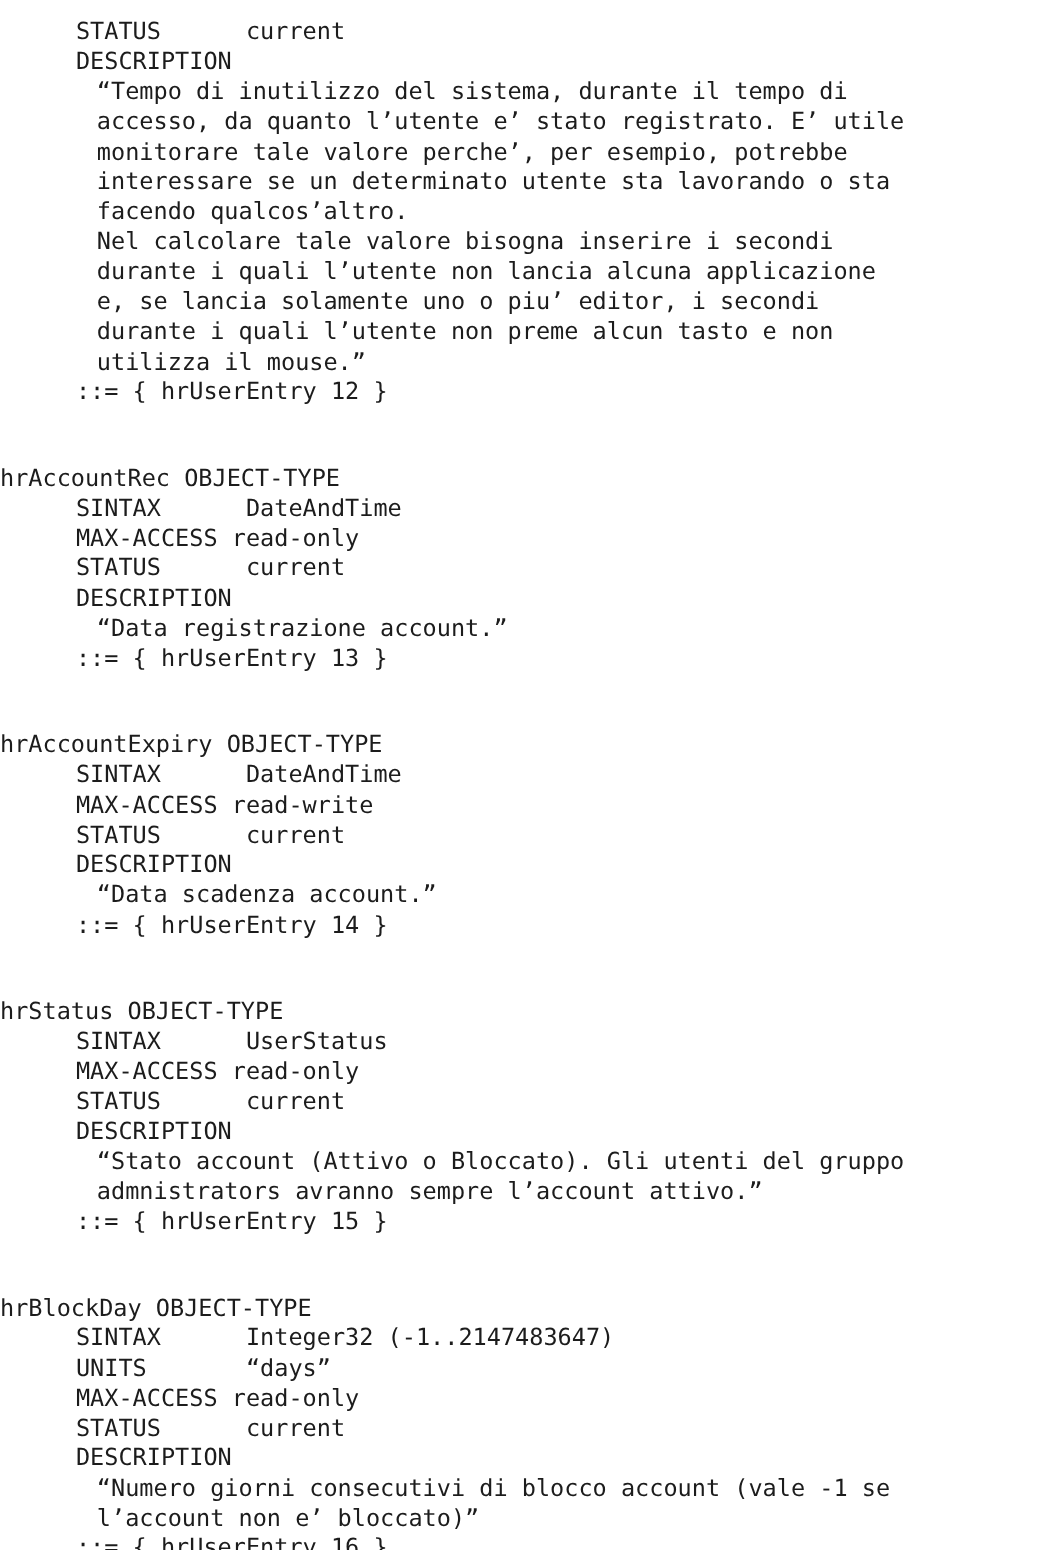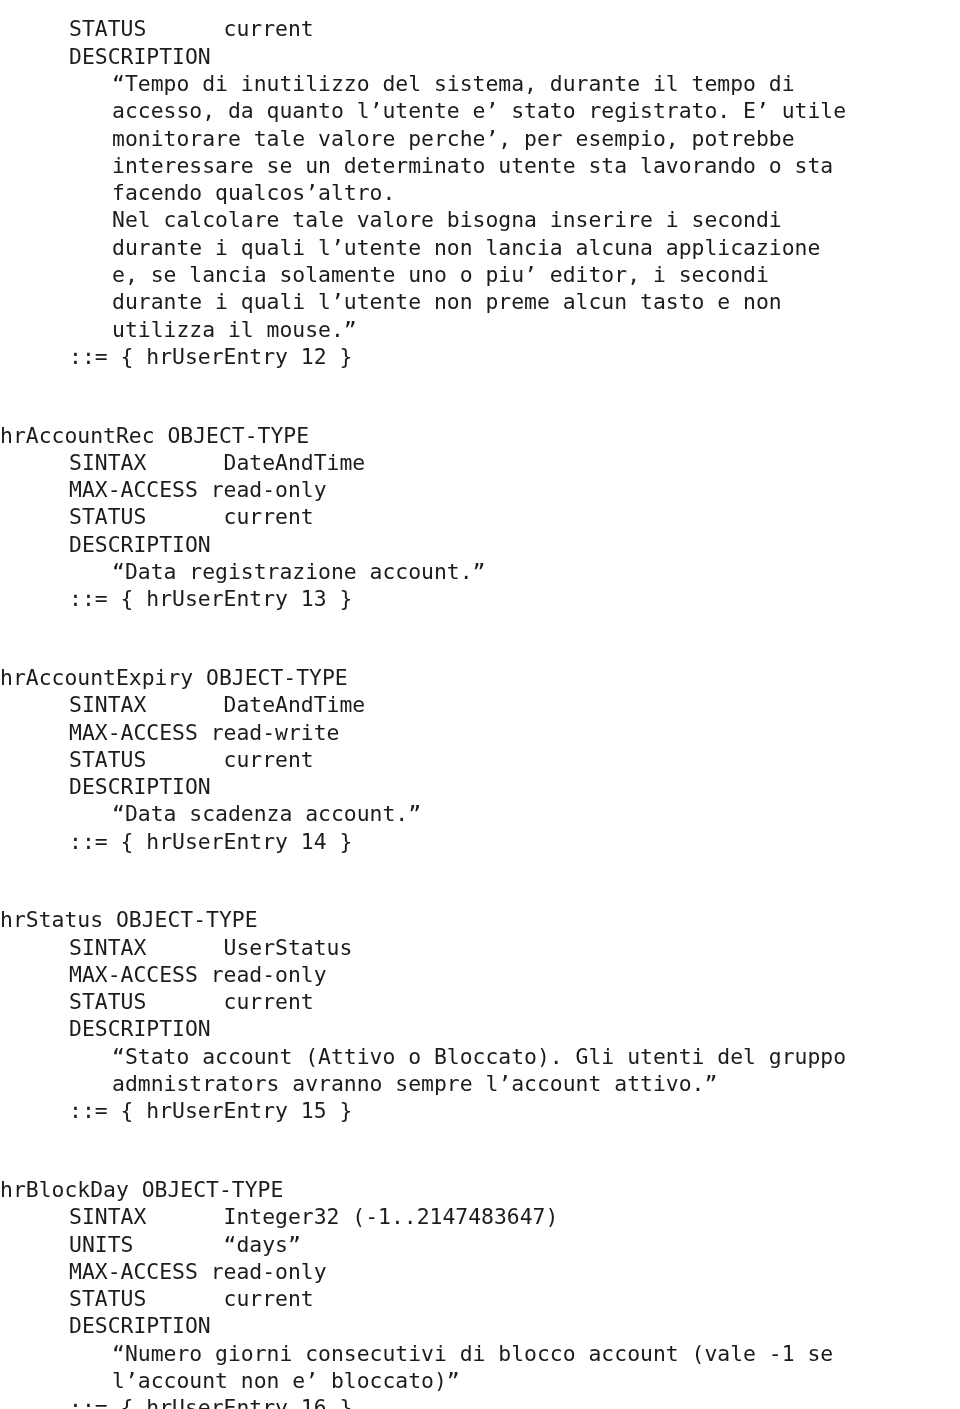--- a/index.html
+++ b/index.html
@@ -39,20 +39,20 @@
     font-size: 21.4px;
     line-height: 27.3px;
   }
   .blank {
     display: block;
     height: 27.3px;
   }
   
   .i0  { padding-left: 0px; margin-top: 12px;   }
   .i5  { padding-left: 69px;  }
-  .i10 { padding-left: 112px; }
+  .i10 { padding-left: 88px; }
 </style>
 </head>
 <body>
 
 <div id="page">
   <pre class="mib" id="mib-body"><span class="line i5">STATUS      current</span><span class="line i5">DESCRIPTION</span><span class="line i10">“Tempo di inutilizzo del sistema, durante il tempo di</span><span class="line i10">accesso, da quanto l’utente e’ stato registrato. E’ utile</span><span class="line i10">monitorare tale valore perche’, per esempio, potrebbe</span><span class="line i10">interessare se un determinato utente sta lavorando o sta</span><span class="line i10">facendo qualcos’altro.</span><span class="line i10">Nel calcolare tale valore bisogna inserire i secondi</span><span class="line i10">durante i quali l’utente non lancia alcuna applicazione</span><span class="line i10">e, se lancia solamente uno o piu’ editor, i secondi</span><span class="line i10">durante i quali l’utente non preme alcun tasto e non</span><span class="line i10">utilizza il mouse.”</span><span class="line i5">::= { hrUserEntry 12 }</span><span class="line i0 blank"></span><span class="line i0">hrAccountRec OBJECT-TYPE</span><span class="line i5">SINTAX      DateAndTime</span><span class="line i5">MAX-ACCESS read-only</span><span class="line i5">STATUS      current</span><span class="line i5">DESCRIPTION</span><span class="line i10">“Data registrazione account.”</span><span class="line i5">::= { hrUserEntry 13 }</span><span class="line i0 blank"></span><span class="line i0">hrAccountExpiry OBJECT-TYPE</span><span class="line i5">SINTAX      DateAndTime</span><span class="line i5">MAX-ACCESS read-write</span><span class="line i5">STATUS      current</span><span class="line i5">DESCRIPTION</span><span class="line i10">“Data scadenza account.”</span><span class="line i5">::= { hrUserEntry 14 }</span><span class="line i0 blank"></span><span class="line i0">hrStatus OBJECT-TYPE</span><span class="line i5">SINTAX      UserStatus</span><span class="line i5">MAX-ACCESS read-only</span><span class="line i5">STATUS      current</span><span class="line i5">DESCRIPTION</span><span class="line i10">“Stato account (Attivo o Bloccato). Gli utenti del gruppo</span><span class="line i10">admnistrators avranno sempre l’account attivo.”</span><span class="line i5">::= { hrUserEntry 15 }</span><span class="line i0 blank"></span><span class="line i0">hrBlockDay OBJECT-TYPE</span><span class="line i5">SINTAX      Integer32 (-1..2147483647)</span><span class="line i5">UNITS       “days”</span><span class="line i5">MAX-ACCESS read-only</span><span class="line i5">STATUS      current</span><span class="line i5">DESCRIPTION</span><span class="line i10">“Numero giorni consecutivi di blocco account (vale -1 se</span><span class="line i10">l’account non e’ bloccato)”</span><span class="line i5">::= { hrUserEntry 16 }</span><span class="line i0 blank"></span><span class="line i0">hrUserGroupIndex OBJECT-TYPE</span><span class="line i5">SINTAX      Integer32</span><span class="line i5">MAX-ACCESS read-only</span></pre>
 </div>
 
 </body></html>

